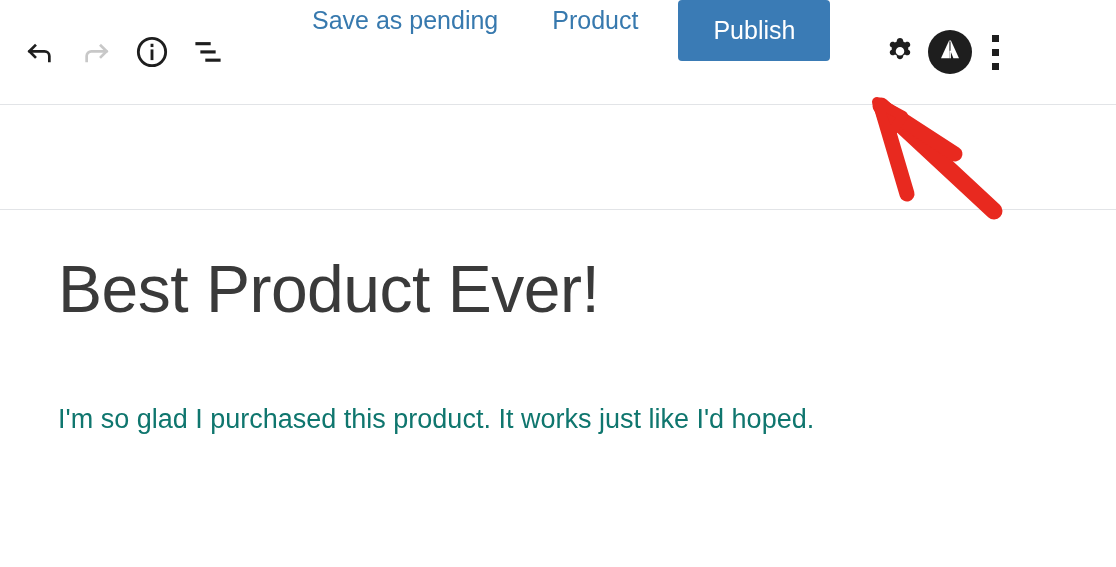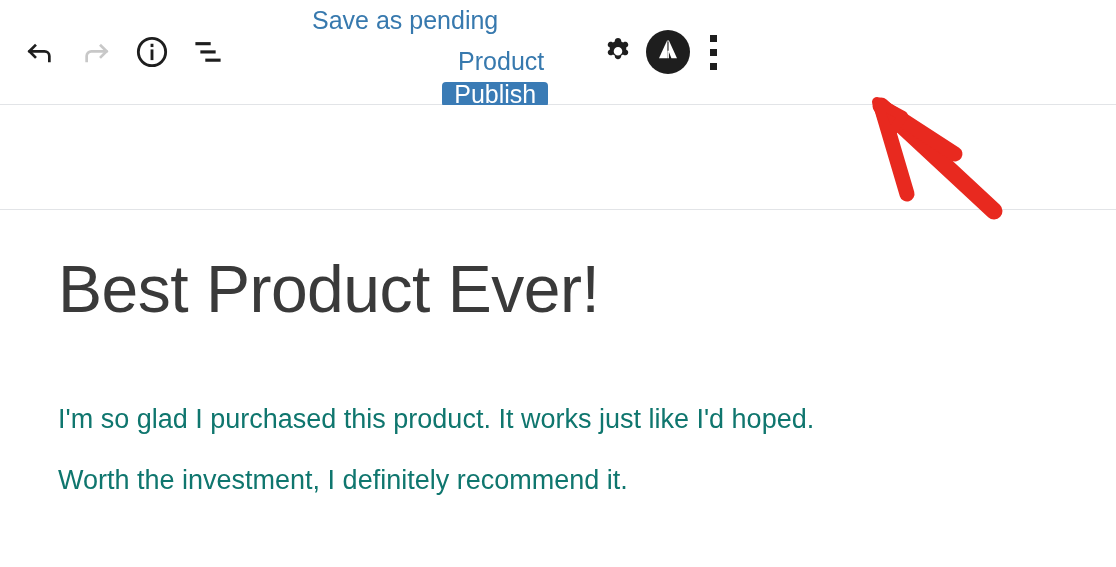--- a/index.html
+++ b/index.html
@@ -47,24 +47,23 @@
     padding: 0;
     cursor: pointer;
     flex: none;
   }
   .tb-icon-btn:first-child { margin-left: 12px; }
 
   .tb-icon-btn svg { display: block; }
 
   .toolbar-mid {
     display: flex;
-    align-items: flex-end;
+    align-items: flex-start;
     height: 100%;
     margin-left: 72px;
-    flex-direction: column;
   }
 
   .text-btn {
     background: transparent;
     border: none;
     color: #3779ae;
     font-family: "Liberation Sans", sans-serif;
     font-size: 25px;
     line-height: 1;
     padding: 8px 4px;
@@ -75,21 +74,21 @@
   .btn-save-pending { margin-right: 46px; }
 
   .btn-publish {
     background: #3a7bb5;
     color: #ffffff;
     border: none;
     border-radius: 4px;
     font-family: "Liberation Sans", sans-serif;
     font-size: 25px;
     line-height: 1;
-    padding: 0 12px;
+    padding: 0 35px;
     height: 61px;
     margin-left: 36px;
     cursor: pointer;
     white-space: nowrap;
     display: flex;
     align-items: center;
   }
 
   .toolbar-right {
     display: flex;
@@ -279,21 +278,20 @@
 </div>
 
 <div class="secondary-bar"></div>
 
 <div class="post-canvas">
 
   <h1 class="post-title">Best Product Ever!</h1>
 
   <div class="post-body">
     <p class="post-paragraph">I'm so glad I purchased this product. It works just like I'd hoped.</p>
-    <p class="post-paragraph">Worth the investment, I definitely recommend it.</p>
   </div>
 
 </div>
 
 <div class="annotation-arrow">
   <svg width="160" height="135" viewBox="0 0 160 135" fill="none">
     <g stroke="#e8291f" stroke-linecap="round" stroke-linejoin="round" fill="none">
 
       <path d="M26 16 L139 121" stroke-width="17"></path>
 

